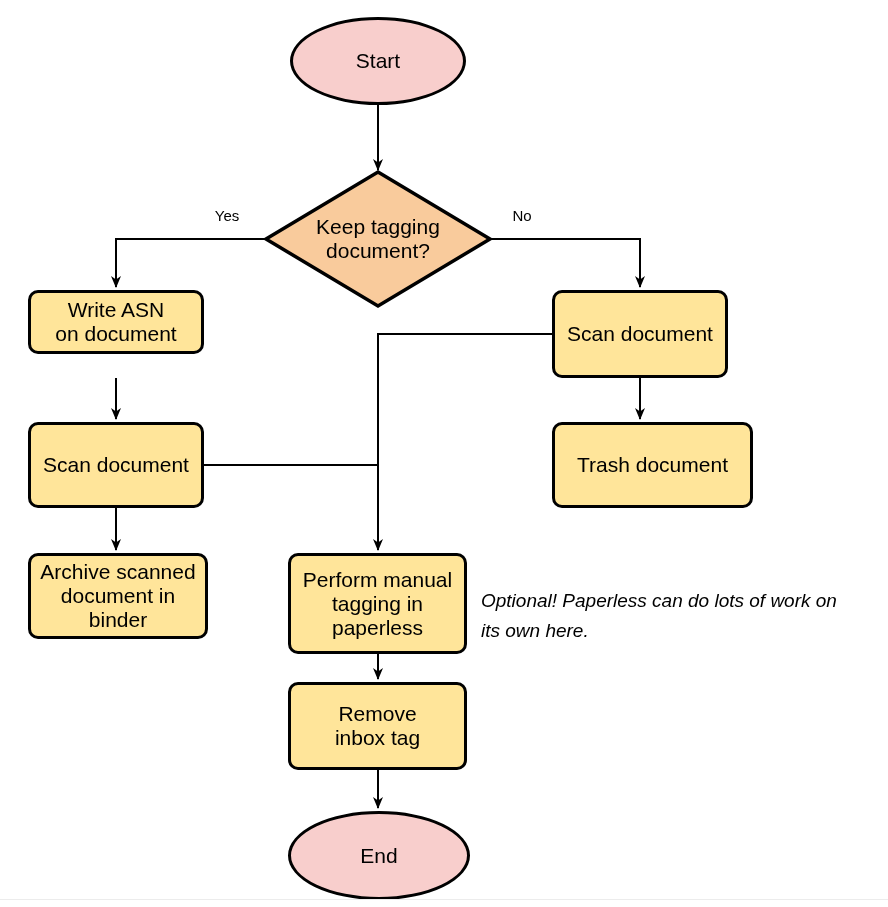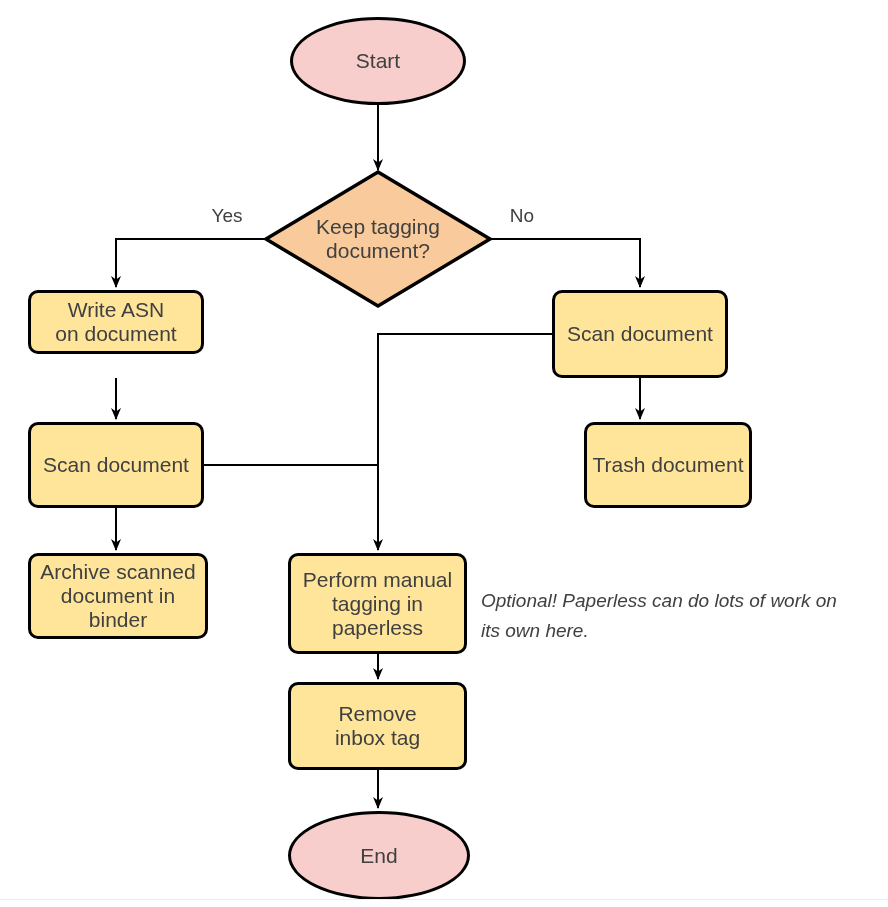--- a/index.html
+++ b/index.html
@@ -2,21 +2,21 @@
 <html><head>
 <meta charset="utf-8">
 <style>
   html, body { margin: 0; padding: 0; background: #ffffff; }
   .canvas {
     position: relative;
     width: 888px;
     height: 907px;
     background: #ffffff;
     font-family: "Liberation Sans", sans-serif;
-    color: #404040;
+    color: #000000;
     overflow: hidden;
   }
   .edge-layer { position: absolute; left: 0; top: 0; }
   .node {
     position: absolute;
     box-sizing: border-box;
     border: 3px solid #000;
     display: flex;
     align-items: center;
     justify-content: center;
@@ -32,21 +32,21 @@
     display: flex;
     align-items: center;
     justify-content: center;
     text-align: center;
     font-size: 21px;
     line-height: 24px;
     white-space: pre-line;
   }
   .edge-label {
     position: absolute;
-    font-size: 19px;
+    font-size: 15px;
     line-height: 20px;
     text-align: center;
   }
   .annotation {
     position: absolute;
     font-style: italic;
     font-size: 19px;
     line-height: 30px;
     white-space: pre-line;
   }
@@ -56,21 +56,21 @@
     width: 888px; height: 1px;
     background: #ececec;
   }
 
   [data-name="node-start"]        { left: 290px; top: 17px;  width: 176px; height: 88px; }
   [data-name="decision-label"]    { left: 283px; top: 211px; width: 190px; height: 56px; }
   [data-name="node-write-asn"]    { left: 28px;  top: 290px; width: 176px; height: 64px; }
   [data-name="node-scan-left"]    { left: 28px;  top: 422px; width: 176px; height: 86px; }
   [data-name="node-archive"]      { left: 28px;  top: 553px; width: 180px; height: 86px; }
   [data-name="node-scan-right"]   { left: 552px; top: 290px; width: 176px; height: 88px; }
-  [data-name="node-trash"]        { left: 552px; top: 422px; width: 168px; height: 86px; margin-left: 32px; }
+  [data-name="node-trash"]        { left: 552px; top: 422px; width: 201px; height: 86px; }
   [data-name="node-tagging"]      { left: 288px; top: 553px; width: 179px; height: 101px; }
   [data-name="node-remove-inbox"] { left: 288px; top: 682px; width: 179px; height: 88px; }
   [data-name="node-end"]          { left: 288px; top: 811px; width: 182px; height: 89px; }
   [data-name="edge-label-yes"]    { left: 197px; top: 206px; width: 60px; }
   [data-name="edge-label-no"]     { left: 492px; top: 206px; width: 60px; }
   [data-name="annotation"]        { left: 481px; top: 586px; width: 402px; }
 </style>
 </head>
 <body>
 

